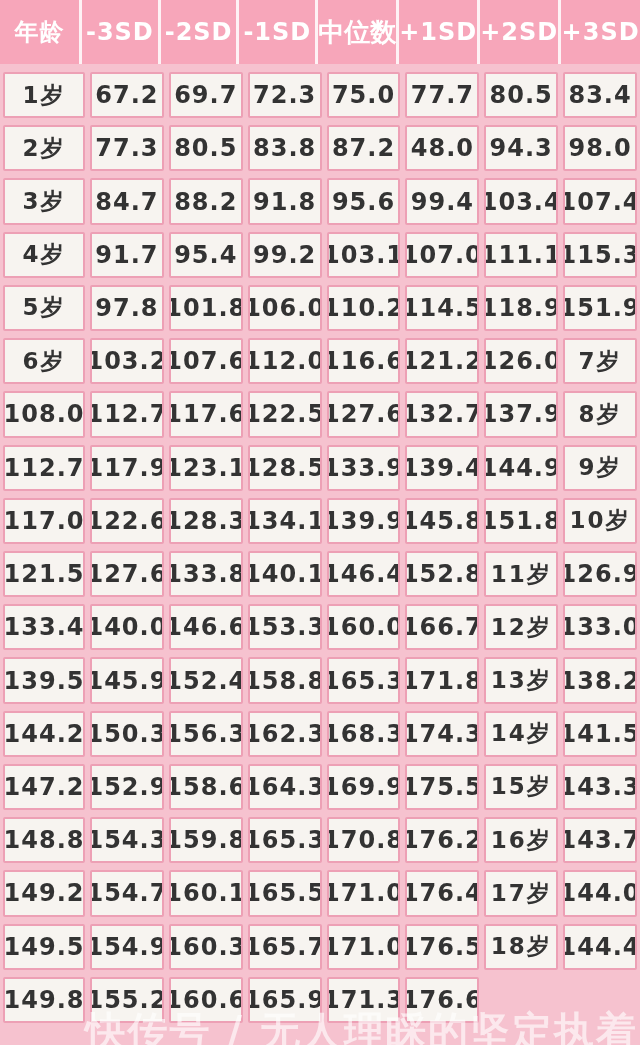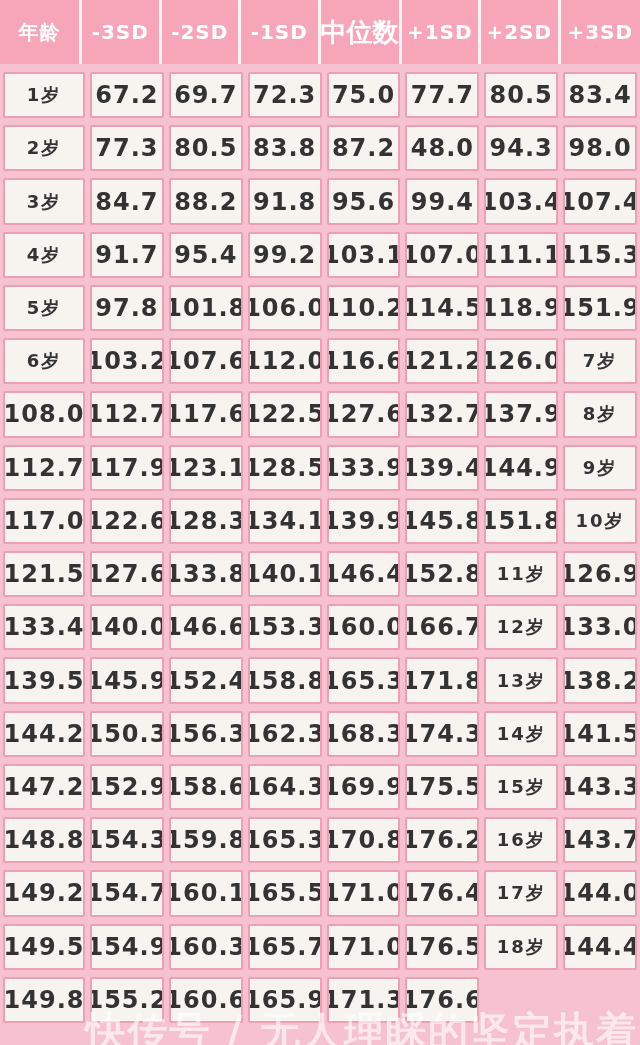--- a/index.html
+++ b/index.html
@@ -29,21 +29,21 @@
     background: #f7a6ba;
     display: grid;
     grid-template-columns: 82px repeat(7, 1fr);
     align-items: stretch;
   }
   .header-cell {
     display: flex;
     align-items: center;
     justify-content: center;
     color: #ffffff;
-    font-size: 20px;
+    font-size: 24px;
     font-weight: bold;
     letter-spacing: 1px;
     border-right: 3px solid rgba(255,255,255,0.85);
     white-space: nowrap;
   }
   .header-cell:last-child {
     border-right: none;
     border-radius: 29px;
   }
   .header-cell.median {
@@ -70,21 +70,21 @@
     justify-content: center;
     color: #333333;
     font-size: 24px;
     font-weight: 600;
     letter-spacing: 1px;
     white-space: nowrap;
     overflow: hidden;
   }
   .cell.age {
     letter-spacing: 2px;
-    font-size: 18px;
+    font-size: 23px;
   }
   
   .watermark {
     position: absolute;
     bottom: -14px;
     right: 2px;
     color: rgba(255,255,255,0.62);
     font-size: 40px;
     font-weight: bold;
     white-space: nowrap;

